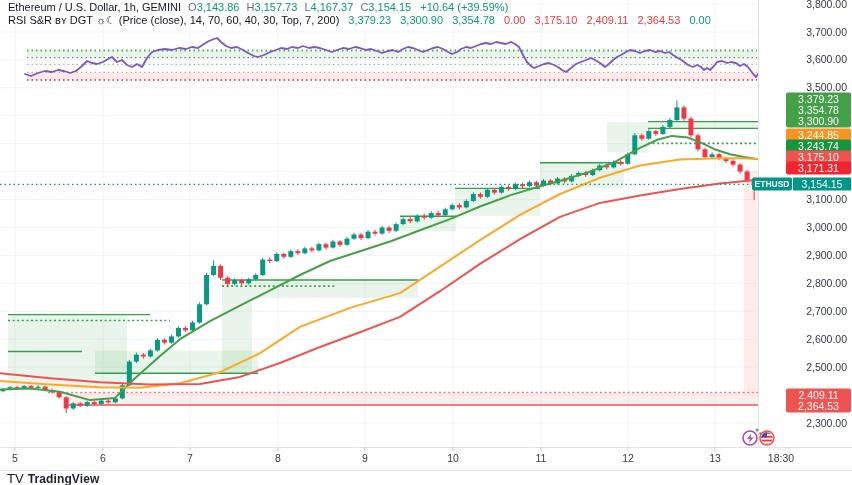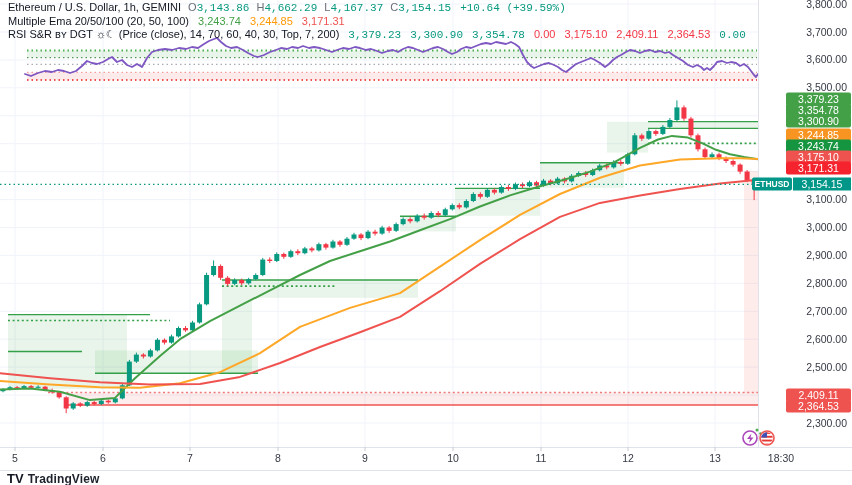--- a/index.html
+++ b/index.html
@@ -7,31 +7,31 @@
     position:relative;width:852px;height:485px;background:#fff;overflow:hidden;
     font-family:"Liberation Sans",sans-serif;-webkit-font-smoothing:antialiased;
   }
   svg{display:block;position:absolute;left:0;top:0;}
   .legend{
     position:absolute;left:8px;top:1px;z-index:5;font-size:11px;line-height:13px;color:#131722;
   }
   .legend .row{white-space:nowrap;}
   .legend .sym{color:#131722;cursor:pointer;}
   .legend .lbl{color:#6a6d78;margin-left:4px;}
-  .legend .v-g{color:#089981;font-family:Liberation Mono, monospace;}
+  .legend .v-g{color:#089981;}
   .legend .v-r{color:#f23645;}
   .legend .v-o{color:#ff9800;}
   .legend .v-eg{color:#43a047;}
   .legend .v-er{color:#ef5350;}
   .legend .gap{margin-left:6px;}
   .tv-logo{
     position:absolute;left:7px;top:471px;z-index:5;display:flex;align-items:center;
     color:#1e222d;font-size:12px;font-weight:bold;letter-spacing:.1px;
   }
-  .tv-logo .mark{font-weight:700;font-size:13px;margin-right:4px;color:#131722;}
+  .tv-logo .mark{font-weight:400;font-size:13px;margin-right:4px;color:#131722;}
 </style>
 </head>
 <body>
 
 <div class="chart-root">
   <svg id="chart-svg" width="852" height="485" viewBox="0 0 852 485">
       <g>
         <line x1="0" y1="423" x2="758" y2="423" stroke="#f0f3fa" stroke-width="1"></line>
         <line x1="0" y1="395.1" x2="758" y2="395.1" stroke="#f0f3fa" stroke-width="1"></line>
         <line x1="0" y1="367.1" x2="758" y2="367.1" stroke="#f0f3fa" stroke-width="1"></line>
@@ -425,30 +425,24 @@
           <rect x="761" y="443.4" width="12" height="1.9" fill="#e53935"></rect>
           <rect x="761" y="432" width="6" height="5.5" fill="#3f51b5"></rect>
         </g>
       </g>
     </svg>
 
   <div class="legend">
     <div class="row">
       <span class="sym">Ethereum / U.S. Dollar, 1h, GEMINI</span>
       <span class="lbl">O</span><span class="v-g">3,143.86</span>
-      <span class="lbl">H</span><span class="v-g">4,662.29</span>
+      <span class="lbl">H</span><span class="v-g">3,157.73</span>
       <span class="lbl">L</span><span class="v-g">4,167.37</span>
       <span class="lbl">C</span><span class="v-g">3,154.15</span>
       <span class="v-g gap">+10.64 (+39.59%)</span>
-    </div>
-    <div class="row">
-      <span class="sym">Multiple Ema 20/50/100 (20, 50, 100)</span>
-      <span class="v-eg gap">3,243.74</span>
-      <span class="v-o gap">3,244.85</span>
-      <span class="v-er gap">3,171.31</span>
     </div>
     <div class="row">
       <span class="sym">RSI S&amp;R ʙʏ DGT ☼☾ (Price (close), 14, 70, 60, 40, 30, Top, 7, 200)</span>
       <span class="v-g gap">3,379.23</span>
       <span class="v-g gap">3,300.90</span>
       <span class="v-g gap">3,354.78</span>
       <span class="v-r gap">0.00</span>
       <span class="v-r gap">3,175.10</span>
       <span class="v-r gap">2,409.11</span>
       <span class="v-r gap">2,364.53</span>

